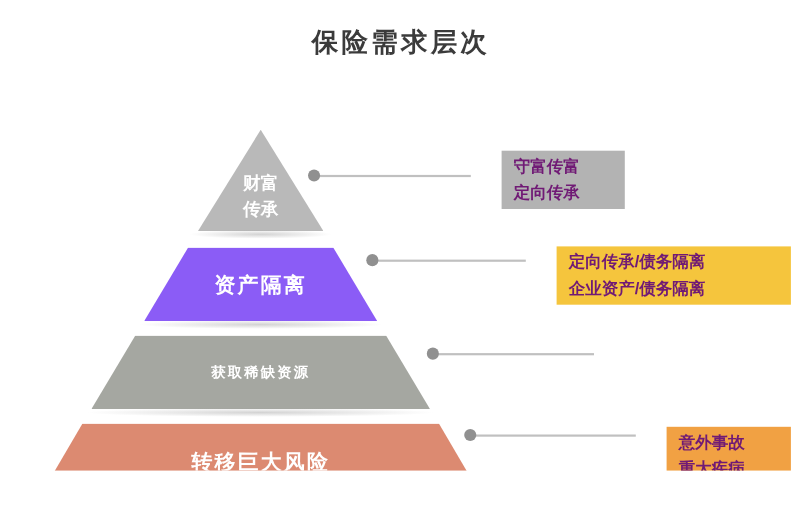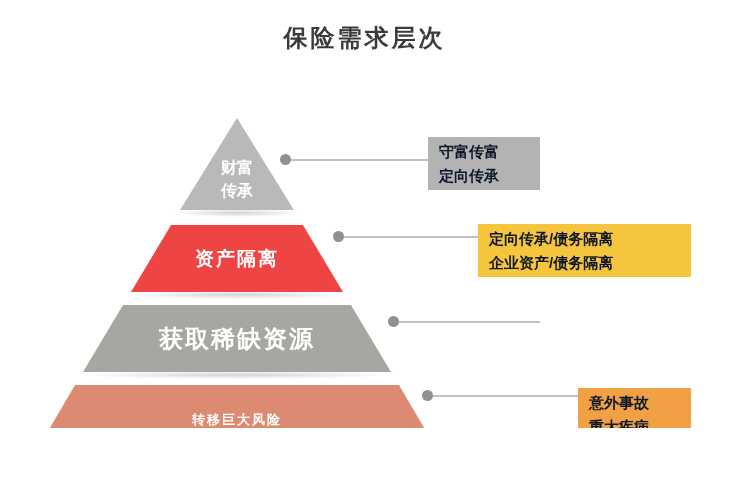--- a/index.html
+++ b/index.html
@@ -44,26 +44,26 @@
     font-size: 16px; line-height: 1.45; padding-top: 30px;
   }
   .level-2 {
     left: 131px; top: 225px; width: 212px; height: 67px;
     clip-path: polygon(18.9% 0, 81.1% 0, 100% 100%, 0 100%);
     font-size: 19px; letter-spacing: 2px;
   }
   .level-3 {
     left: 83px; top: 305px; width: 308px; height: 67px;
     clip-path: polygon(13% 0, 87% 0, 100% 100%, 0 100%);
-    font-size: 24px; letter-spacing: 2px;
+    font-size: 13px; letter-spacing: 2px;
   }
   .level-4 {
     left: 34px; top: 385px; width: 406px; height: 70px;
     clip-path: polygon(10.1% 0, 89.9% 0, 100% 100%, 0 100%);
-    font-size: 13px; letter-spacing: 2px;
+    font-size: 19px; letter-spacing: 2px;
   }
   .level-shadow {
     position: absolute;
     height: 8px;
     background: radial-gradient(ellipse at center, rgba(110,110,110,0.30), rgba(110,110,110,0) 70%);
   }
   .s1 { left: 172px; top: 209px; width: 130px; }
   .s2 { left: 125px; top: 291px; width: 224px; }
   .s3 { left: 77px;  top: 371px; width: 320px; }
   .s4 { left: 28px;  top: 454px; width: 418px; }
@@ -84,44 +84,45 @@
   .d1 { left: 280px; top: 154px; }
   .d2 { left: 333px; top: 231px; }
   .d3 { left: 388px; top: 316px; }
   .d4 { left: 422px; top: 390px; }
   .note {
     position: absolute;
     display: flex;
     align-items: center;
     box-sizing: border-box;
     padding-left: 11px;
-    color: #0f172a;
+    color: #701a75;
     font-weight: bold;
     font-size: 15px;
     line-height: 1.6;
     white-space: pre-line;
     text-align: center;
+    margin-left: 28px;
   }
   .n1 { left: 428px; top: 137px; width: 112px; height: 53px; }
   .n2 { left: 478px; top: 224px; width: 213px; height: 53px; }
   .n3 { left: 540px; top: 310px; width: 147px; height: 52px; }
   .n4 { left: 578px; top: 388px; width: 113px; height: 53px; }
 </style>
 </head>
 <body>
 
 <div class="canvas">
 
   <div class="title">保险需求层次</div>
 
   <div class="level level-1" style="background-color: rgb(185, 185, 185);">
     <span>财富
 传承</span>
   </div>
-  <div class="level level-2" style="background-color: #ef4444;">
+  <div class="level level-2" style="background-color: #8b5cf6;">
     <span>资产隔离</span>
   </div>
   <div class="level level-3" style="background-color: rgb(165, 167, 161);">
     <span>获取稀缺资源</span>
   </div>
   <div class="level level-4" style="background-color: rgb(220, 138, 113);">
     <span>转移巨大风险</span>
   </div>
 
   <div class="level-shadow s1"></div>

